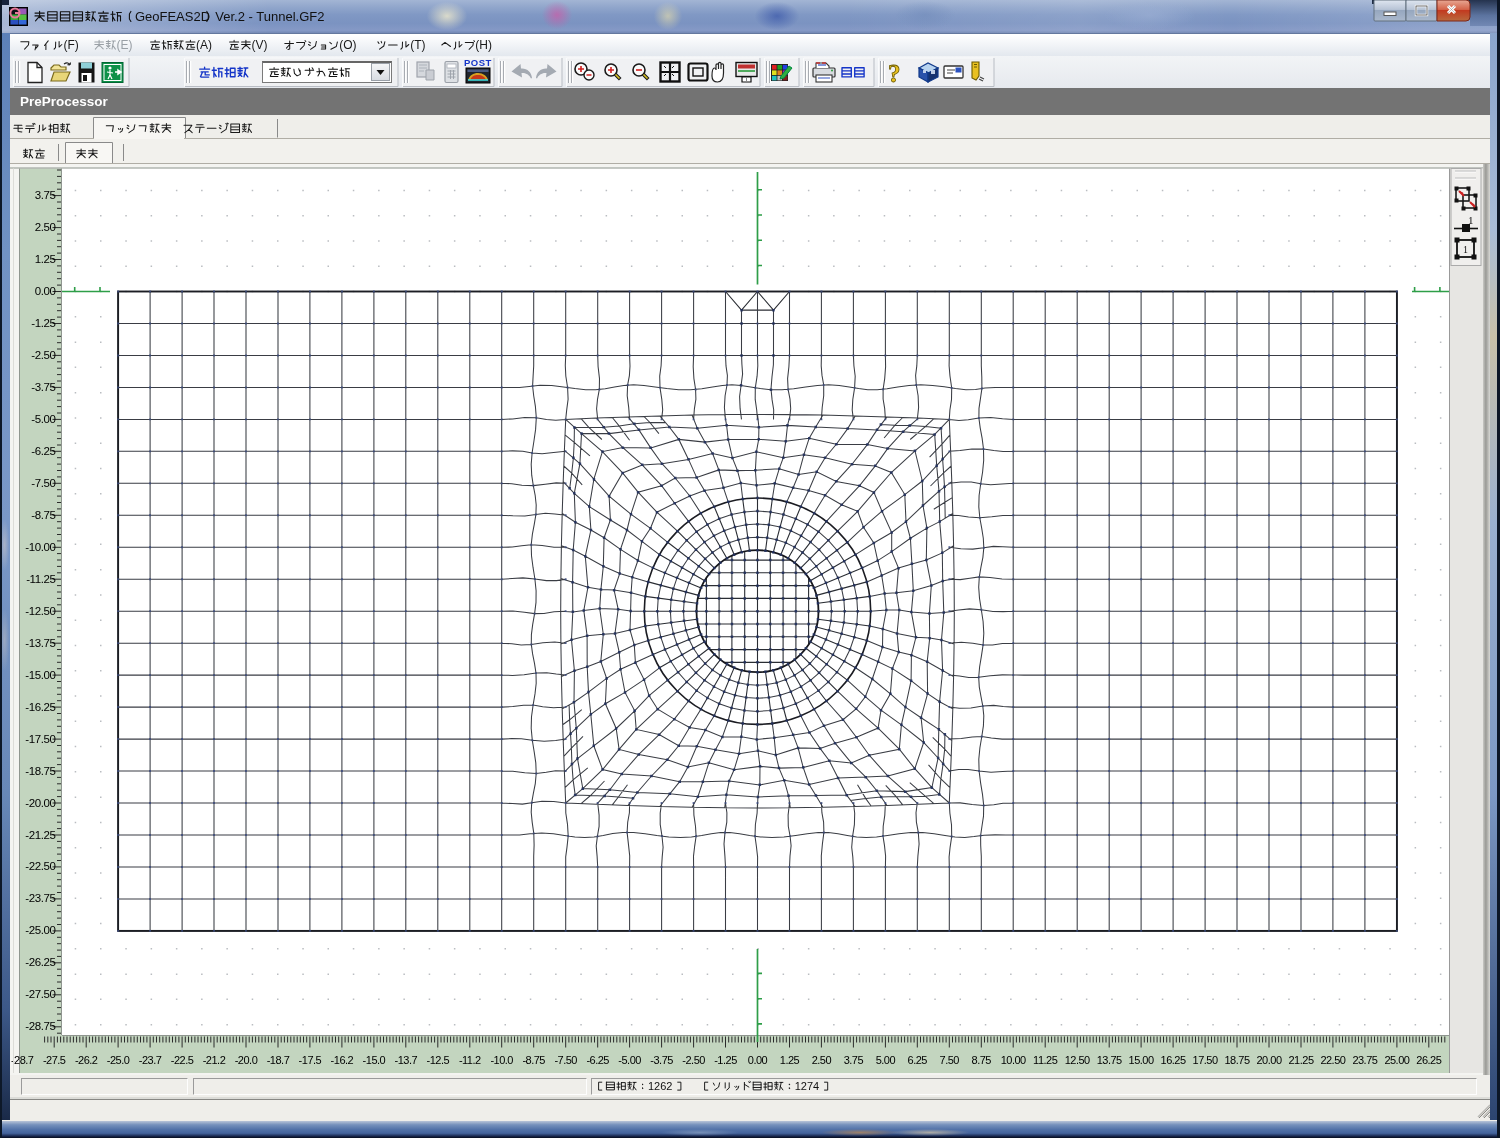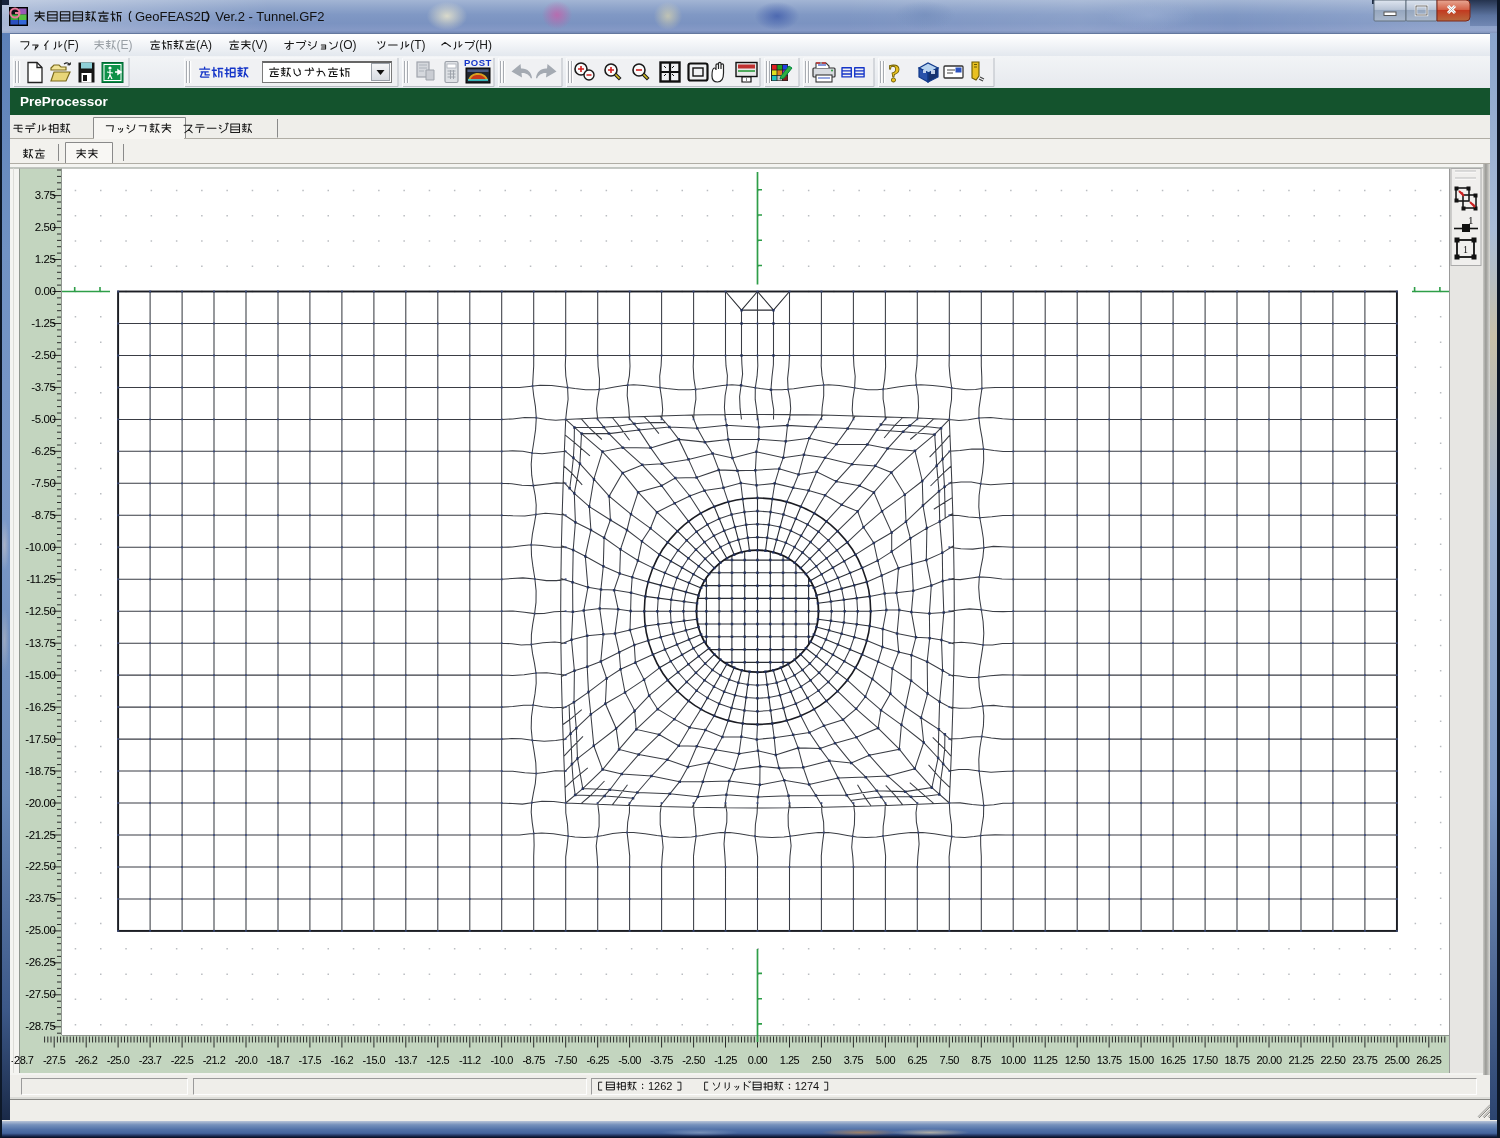--- a/index.html
+++ b/index.html
@@ -234,21 +234,21 @@
     <path d="M293.9 69.2L294.4 73.3L297.1 75.9L300.4 74.4L300.0 70.2M298.7 68.7L299.6 71.3" fill="none" stroke="#111" stroke-width="1.02" stroke-linecap="round" stroke-linejoin="round"></path>
     <path d="M305.1 70.2L313.7 70.2M309.4 68.2L310.0 73.3L308.3 75.4M312.1 67.7L313.2 69.2" fill="none" stroke="#111" stroke-width="1.02" stroke-linecap="round" stroke-linejoin="round"></path>
     <path d="M319.0 68.2L319.5 73.3L317.9 75.9M316.8 71.8L322.3 71.3L323.9 73.3L325.0 75.9" fill="none" stroke="#111" stroke-width="1.02" stroke-linecap="round" stroke-linejoin="round"></path>
     <path d="M328.4 69.2L337.5 69.2M332.9 67.6L332.9 69.2M329.7 71.8L336.2 71.8M331.0 71.8L329.1 76.2M333.5 71.8L333.5 74.6L337.3 74.6M329.7 76.6L336.7 76.6" fill="none" stroke="#111" stroke-width="1.02" stroke-linecap="round" stroke-linejoin="round"></path>
     <path d="M341.4 67.8L341.4 76.6M339.9 70.2L343.8 70.2M341.4 72.3L343.6 75.9M345.2 68.7L349.6 68.7M346.0 68.7L346.0 76.4M346.0 71.8L348.8 71.8L348.8 76.4" fill="none" stroke="#111" stroke-width="1.02" stroke-linecap="round" stroke-linejoin="round"></path>
   </svg>
 <div class="abs" style="left:371px;top:63px;width:19px;height:18px;background:linear-gradient(180deg,#f4f5f7,#d8dce2);border:1px solid #9aa0a8"></div>
 <svg class="abs" style="left:371px;top:63px" width="19" height="18">
     <path d="M5.5 7h8l-4 5z" fill="#111"></path>
   </svg>
-<div class="abs" style="left:10px;top:88px;width:1480px;height:27px;background:#14532d;color:#fff;font-weight:bold;font-size:13.5px;line-height:27px;padding-left:10px">PreProcessor</div>
+<div class="abs" style="left:10px;top:88px;width:1480px;height:27px;background:#737373;color:#fff;font-weight:bold;font-size:13.5px;line-height:27px;padding-left:10px">PreProcessor</div>
 <div style="position:absolute;left:10px;top:115px;width:1480px;height:24px;background:#efeeea"></div>
 <svg style="position:absolute;left:10px;top:114px" width="360" height="26" viewBox="0 0 360 26">
     <path d="M91.5 23.5V5" stroke="#8a8a8a" stroke-width="1"></path>
     <path d="M4.3 11.2L11.9 11.2M3.8 14.3L12.5 14.3M8.1 11.2L8.1 17.4L11.9 17.9" fill="none" stroke="#1a1a1a" stroke-width="1.02" stroke-linecap="round" stroke-linejoin="round"></path>
     <path d="M16.1 12.0L23.7 12.0M15.6 14.5L24.2 14.5M19.9 14.5L19.3 18.6M22.6 9.7L23.7 10.4M24.0 9.3L25.1 10.1" fill="none" stroke="#1a1a1a" stroke-width="1.02" stroke-linecap="round" stroke-linejoin="round"></path>
     <path d="M29.5 11.2L29.3 16.9L27.9 18.4M32.9 10.7L32.9 16.4L35.8 13.8" fill="none" stroke="#1a1a1a" stroke-width="1.02" stroke-linecap="round" stroke-linejoin="round"></path>
     <path d="M40.4 10.0L40.4 18.4M38.9 12.0L42.3 12.0M38.9 15.3L42.1 15.3M43.6 10.4L48.0 10.4L48.0 18.2L43.6 18.2L43.6 10.4M43.6 14.3L48.0 14.3" fill="none" stroke="#1a1a1a" stroke-width="1.02" stroke-linecap="round" stroke-linejoin="round"></path>
     <path d="M50.6 10.7L54.6 10.7M52.6 9.6L52.6 14.8M50.6 12.8L54.6 12.8M50.8 14.8L54.3 17.9M54.3 14.8L50.8 17.9M56.3 10.2L59.7 10.2M57.9 10.2L56.3 18.4M56.8 14.3L59.7 18.4" fill="none" stroke="#1a1a1a" stroke-width="1.02" stroke-linecap="round" stroke-linejoin="round"></path>
     <path d="M83.5 25V3.5h92V25" fill="#f7f6f3" stroke="#8a8a8a" stroke-width="1"></path>
     <path d="M96.3 11.7L103.4 11.7L102.5 17.4" fill="none" stroke="#1a1a1a" stroke-width="1.02" stroke-linecap="round" stroke-linejoin="round"></path>

